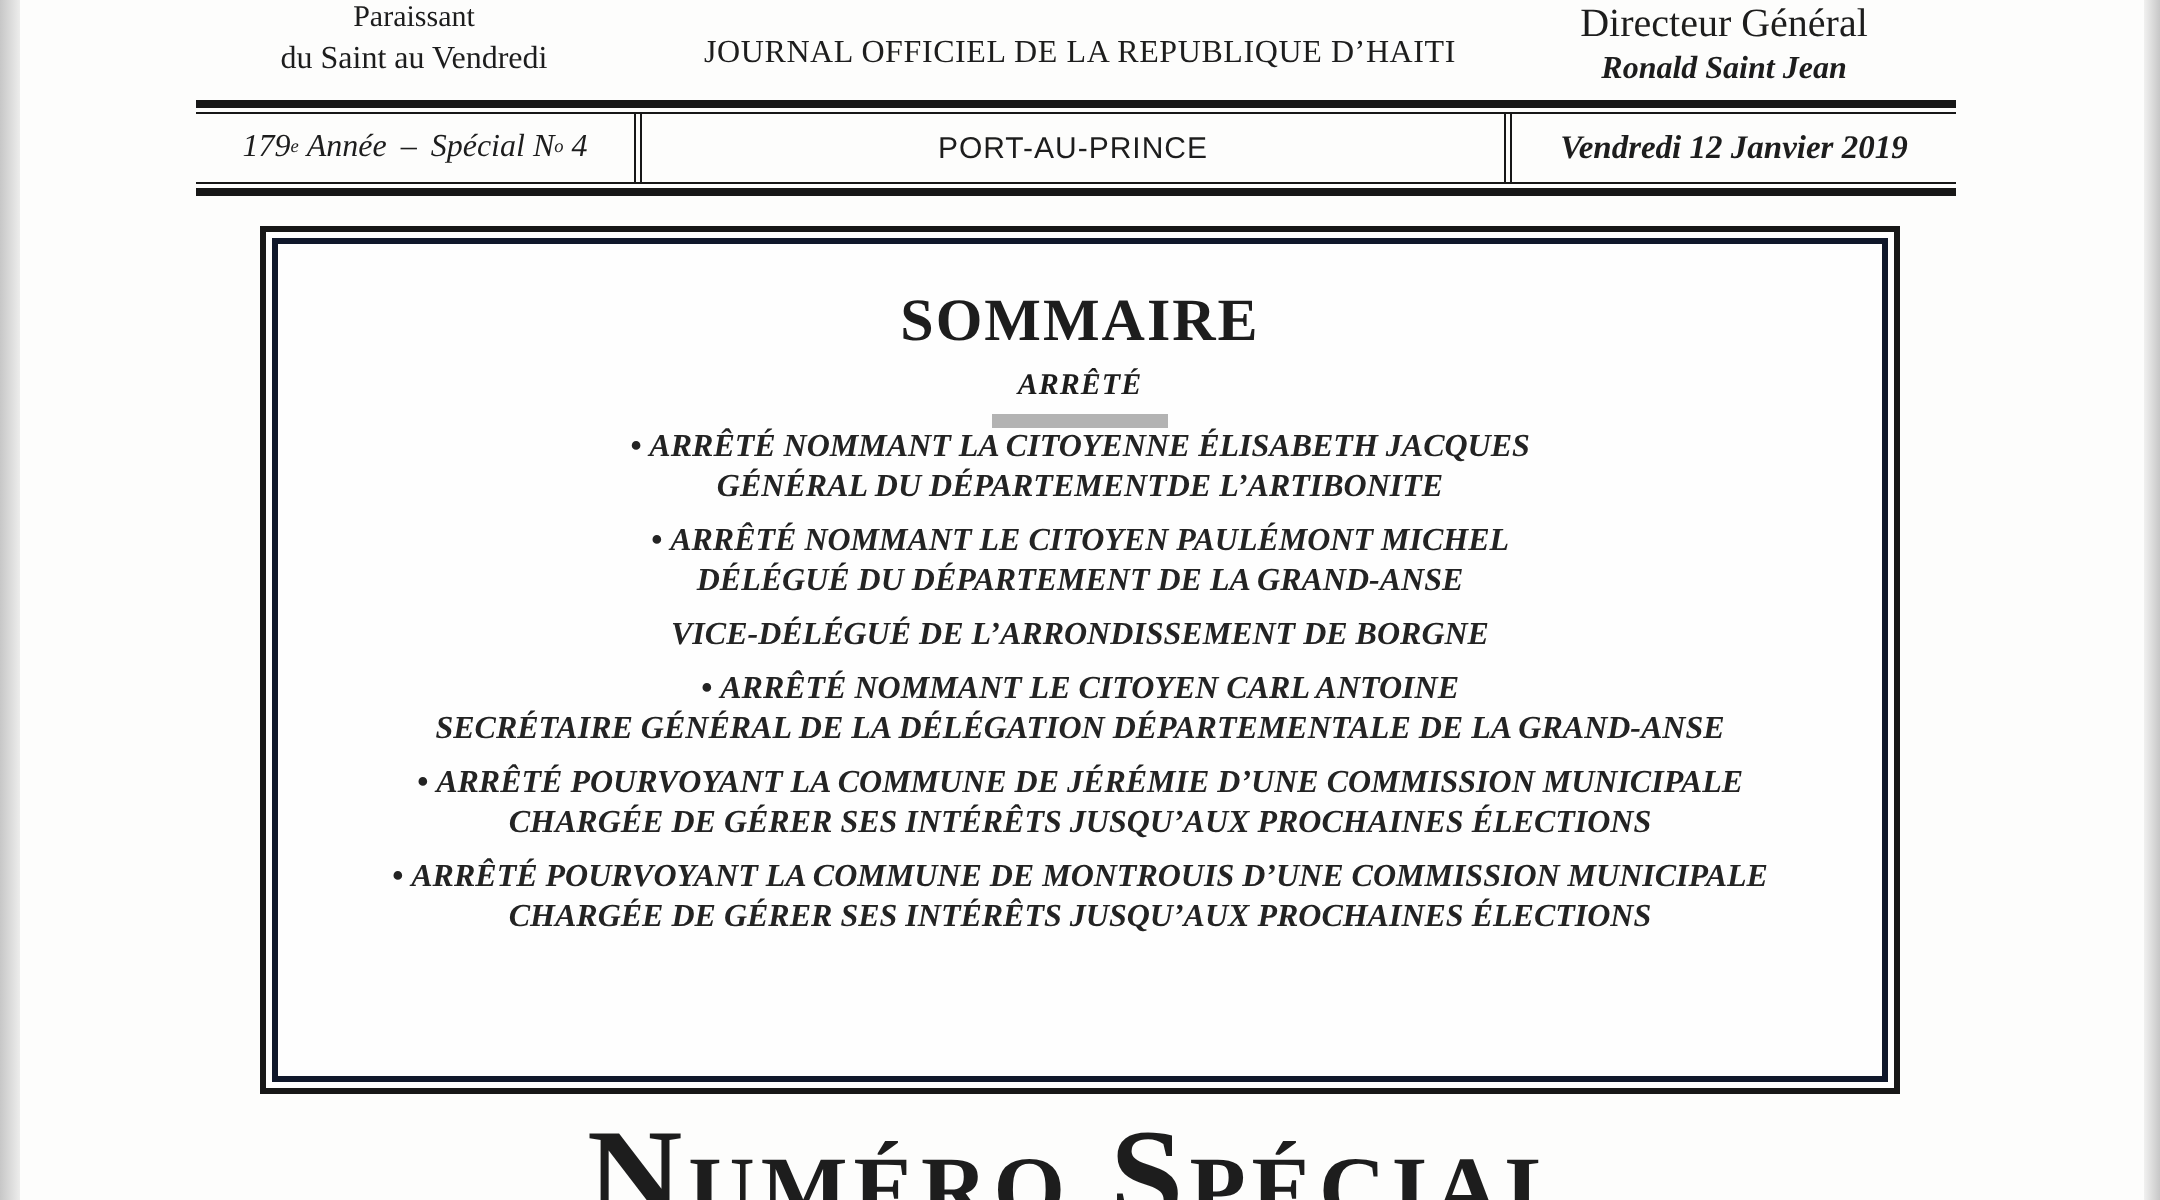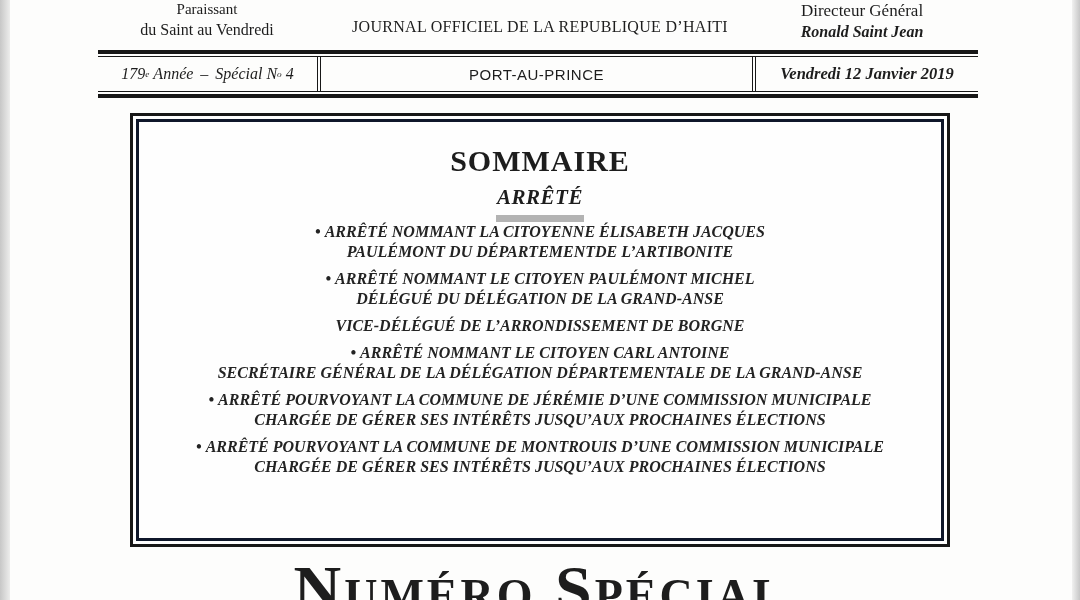--- a/index.html
+++ b/index.html
@@ -14,21 +14,21 @@
   .edge-right { position:absolute; right:0; top:0; width:8px;  height:100%;
                 background:linear-gradient(to left,#c7c7c7,#f1f1f0); }
 
   
   .mast-left  { position:absolute; left:95px;  top:1px;  width:224px; text-align:center; }
   .mast-left .l1 { font-size:15px; }
   .mast-left .l2 { font-size:16px; margin-top:3px; }
   .mast-center{ position:absolute; left:320px; top:18px; width:440px; text-align:center;
                 font-size:16px; letter-spacing:0.3px; white-space:nowrap; }
   .mast-right { position:absolute; left:750px; top:1px;  width:224px; text-align:center; }
-  .mast-right .l1 { font-size:17px; }
+  .mast-right .l1 { font-size:20px; }
   .mast-right .l2 { font-size:16px; margin-top:2px; font-weight:bold; font-style:italic; }
 
   
   .banner { position:absolute; left:98px; top:50px; width:880px; }
   .rule-thick { height:4px; background:#171717; }
   .rule-gap   { height:2px; }
   .banner-mid { border-top:1.5px solid #171717; border-bottom:1.5px solid #171717;
                 display:flex; align-items:stretch; height:36px; }
   .b-cell { display:flex; align-items:center; justify-content:center; }
   .b-left  { width:219px; font-style:italic; font-size:16px; white-space:nowrap; }
@@ -37,21 +37,21 @@
              letter-spacing:0.5px; }
   .b-right { width:222px; font-style:italic; font-weight:600; font-size:16.5px; }
   sup.sp { font-size:0.58em; vertical-align:super; line-height:0; }
   .sep { margin:0 7px; }
 
   
   .sommaire { position:absolute; left:130px; top:113px; width:820px; height:434px;
               border:3px solid #171717; padding:3px; background:#fefefe; }
   .sommaire-inner { border:3px solid #0f172a; width:100%; height:100%; text-align:center; }
   .som-title   { font-size:30px; font-weight:bold; letter-spacing:1px; margin-top:22px; }
-  .som-section { font-size:21px; font-weight:bold; font-style:italic; margin-top:7px;
+  .som-section { font-size:15px; font-weight:bold; font-style:italic; margin-top:7px;
                  letter-spacing:0.5px; }
   .som-bar { width:88px; height:7px; background:#b3b3b3; margin:5px auto 0; }
   .som-items { }
   .som-item { font-style:italic; font-weight:bold; font-size:16px; line-height:20px;
               margin-bottom:7px; color:#232323; }
   .som-item .bullet { margin-right:4px; }
 
   
   .numero { position:absolute; left:0; right:0; top:556px; text-align:center;
             font-variant:small-caps; font-weight:bold; font-size:66px;
@@ -92,26 +92,26 @@
 
   <div class="sommaire">
     <div class="sommaire-inner">
       <div class="som-title">SOMMAIRE</div>
       <div class="som-section">ARRÊTÉ</div>
       <div class="som-bar"></div>
       <div class="som-items">
 
           <div class="som-item">
             <div><span class="bullet">•</span><span>ARRÊTÉ NOMMANT LA CITOYENNE ÉLISABETH JACQUES</span></div>
-            <div>PAULÉMONT DU DÉPARTEMENTDE L’ARTIBONITE</div>
+            <div>GÉNÉRAL DU DÉPARTEMENTDE L’ARTIBONITE</div>
           </div>
 
           <div class="som-item">
             <div><span class="bullet">•</span><span>ARRÊTÉ NOMMANT LE CITOYEN PAULÉMONT MICHEL</span></div>
-            <div>DÉLÉGUÉ DU DÉLÉGATION DE LA GRAND-ANSE</div>
+            <div>DÉLÉGUÉ DU DÉPARTEMENT DE LA GRAND-ANSE</div>
           </div>
 
           <div class="som-item">
             <div>VICE-DÉLÉGUÉ DE L’ARRONDISSEMENT DE BORGNE</div>
           </div>
 
           <div class="som-item">
             <div><span class="bullet">•</span><span>ARRÊTÉ NOMMANT LE CITOYEN CARL ANTOINE</span></div>
             <div>SECRÉTAIRE GÉNÉRAL DE LA DÉLÉGATION DÉPARTEMENTALE DE LA GRAND-ANSE</div>
           </div>

